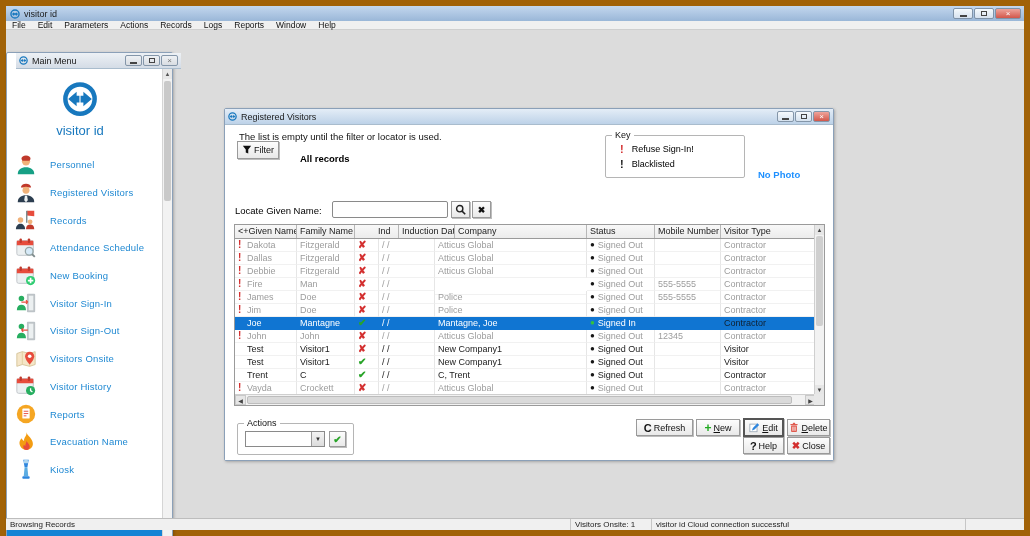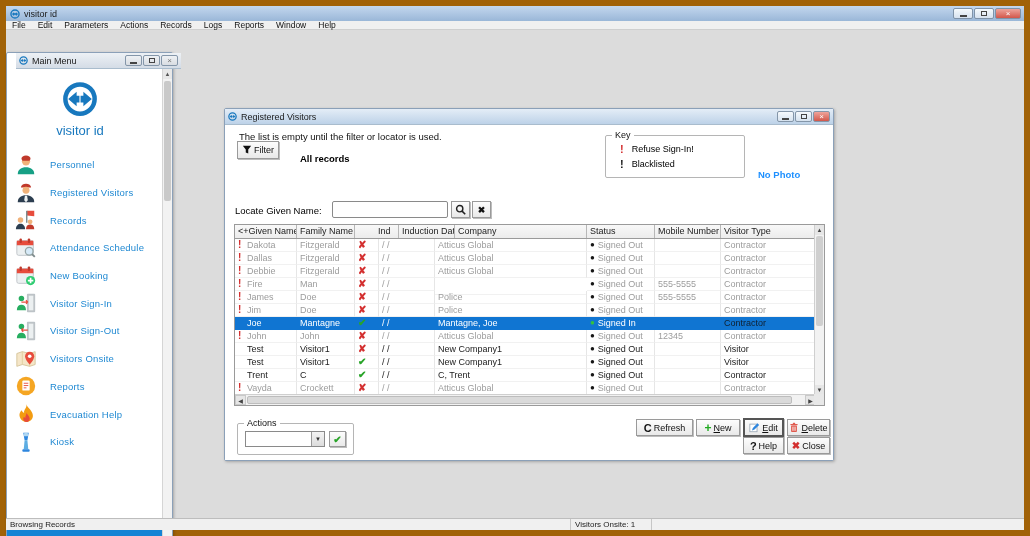--- a/index.html
+++ b/index.html
@@ -278,32 +278,43 @@
               <span class="ic"><svg viewBox="0 0 24 24" width="22" height="22">
                   <path d="M2 6l6-2 8 2 6-2v14l-6 2-8-2-6 2z" fill="#f5e6c8" stroke="#d5c49a"></path>
                   <path d="M8 4v14M16 6v14" stroke="#e0cfa0"></path>
                   <path d="M16 4c-2.8 0-5 2.2-5 5 0 3.8 5 9 5 9s5-5.2 5-9c0-2.8-2.2-5-5-5z" fill="#e74c3c"></path>
                   <circle cx="16" cy="9" r="2" fill="#fff"></circle>
                 </svg></span>
               <span class="lbl">Visitors Onsite</span>
             </div>
             <div class="mm-item">
               <span class="ic"><svg viewBox="0 0 24 24" width="22" height="22">
+                  <rect x="2" y="4" width="18" height="16" rx="2" fill="#ecf0f1" stroke="#bdc3c7"></rect>
+                  <rect x="2" y="4" width="18" height="5" fill="#e74c3c"></rect>
+                  <rect x="5" y="1.5" width="2.5" height="5" rx="1" fill="#c0392b"></rect>
+                  <rect x="14" y="1.5" width="2.5" height="5" rx="1" fill="#c0392b"></rect>
+                  <circle cx="17" cy="17" r="5" fill="#27ae60"></circle>
+                  <path d="M17 14.5V17l2 1.5" stroke="#fff" stroke-width="1.4" fill="none"></path>
+                </svg></span>
+              <span class="lbl">Visitor History</span>
+            </div>
+            <div class="mm-item">
+              <span class="ic"><svg viewBox="0 0 24 24" width="22" height="22">
                   <circle cx="12" cy="12" r="10" fill="#f5a623"></circle>
                   <rect x="8" y="6" width="8" height="11" rx="1" fill="#fff"></rect>
                   <path d="M9.5 9h5M9.5 11.5h5M9.5 14h3" stroke="#e74c3c" stroke-width="1"></path>
                 </svg></span>
               <span class="lbl">Reports</span>
             </div>
             <div class="mm-item">
               <span class="ic"><svg viewBox="0 0 24 24" width="22" height="22">
                   <path d="M12 1c2 4-3 6-2 10-2-1-3-3-3-3-2 3-3 5-1 9 1.5 3 5 4 8 3.5 3-.5 5.5-3 5.5-6.5C19.5 8 14 6 12 1z" fill="#f39c12"></path>
                   <path d="M12 10c1.5 2.5-1.5 4-.5 6.5-1-.5-1.8-1.6-1.8-1.6-1 2-1 3.5.5 5 1 .9 3 1 4.2.2 1.4-.9 2-2.4 1.4-4.2C15 13 13 12 12 10z" fill="#e74c3c"></path>
                 </svg></span>
-              <span class="lbl">Evacuation Help</span>
+              <span class="lbl">Evacuation Name</span>
             </div>
             <div class="mm-item">
               <span class="ic"><svg viewBox="0 0 24 24" width="22" height="22">
                   <path d="M9 2h6l-1.5 8h-3z" fill="#2e86de"></path>
                   <rect x="9.7" y="2.2" width="4.6" height="3.6" rx="1" fill="#aed6f1"></rect>
                   <path d="M10.5 10h3l1 10h-5z" fill="#5dade2"></path>
                   <rect x="8" y="20" width="8" height="2.5" rx="1" fill="#2e86de"></rect>
                 </svg></span>
               <span class="lbl">Kiosk</span>
             </div>
@@ -590,16 +601,17 @@
         </button>
 
       </div>
     </div>
 
   </div>
 
   <div class="statusbar">
     <div class="sb-pane sb-1">Browsing Records</div>
     <div class="sb-pane sb-2">Visitors Onsite: 1</div>
+    <div class="sb-pane sb-3">visitor id Cloud connection successful</div>
     <div class="sb-pane sb-4"></div>
   </div>
 
 </div>
 
 </body></html>

